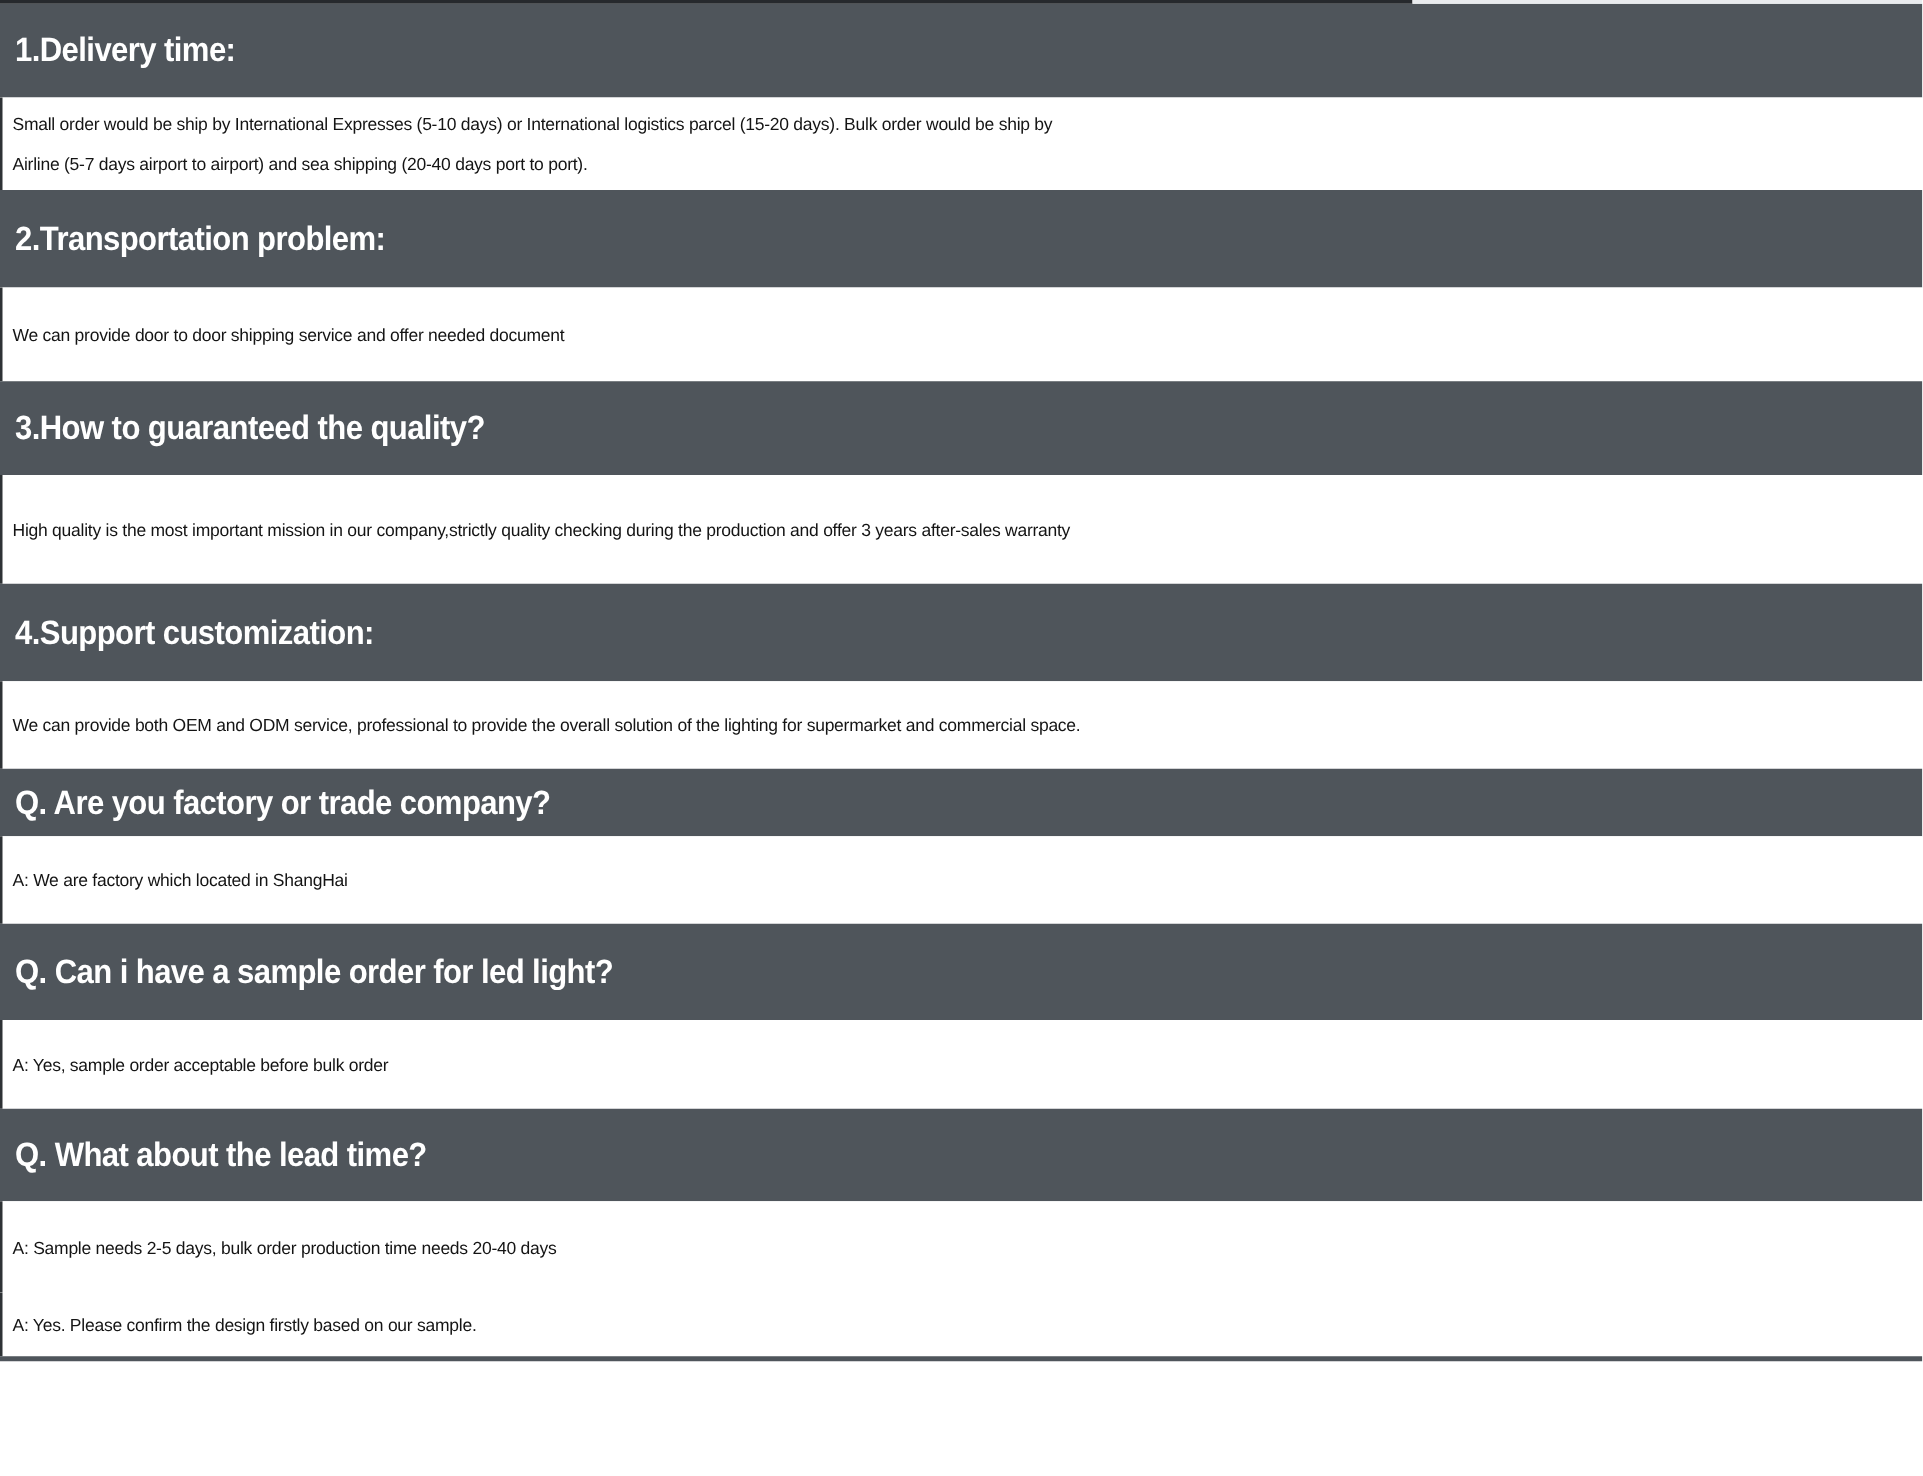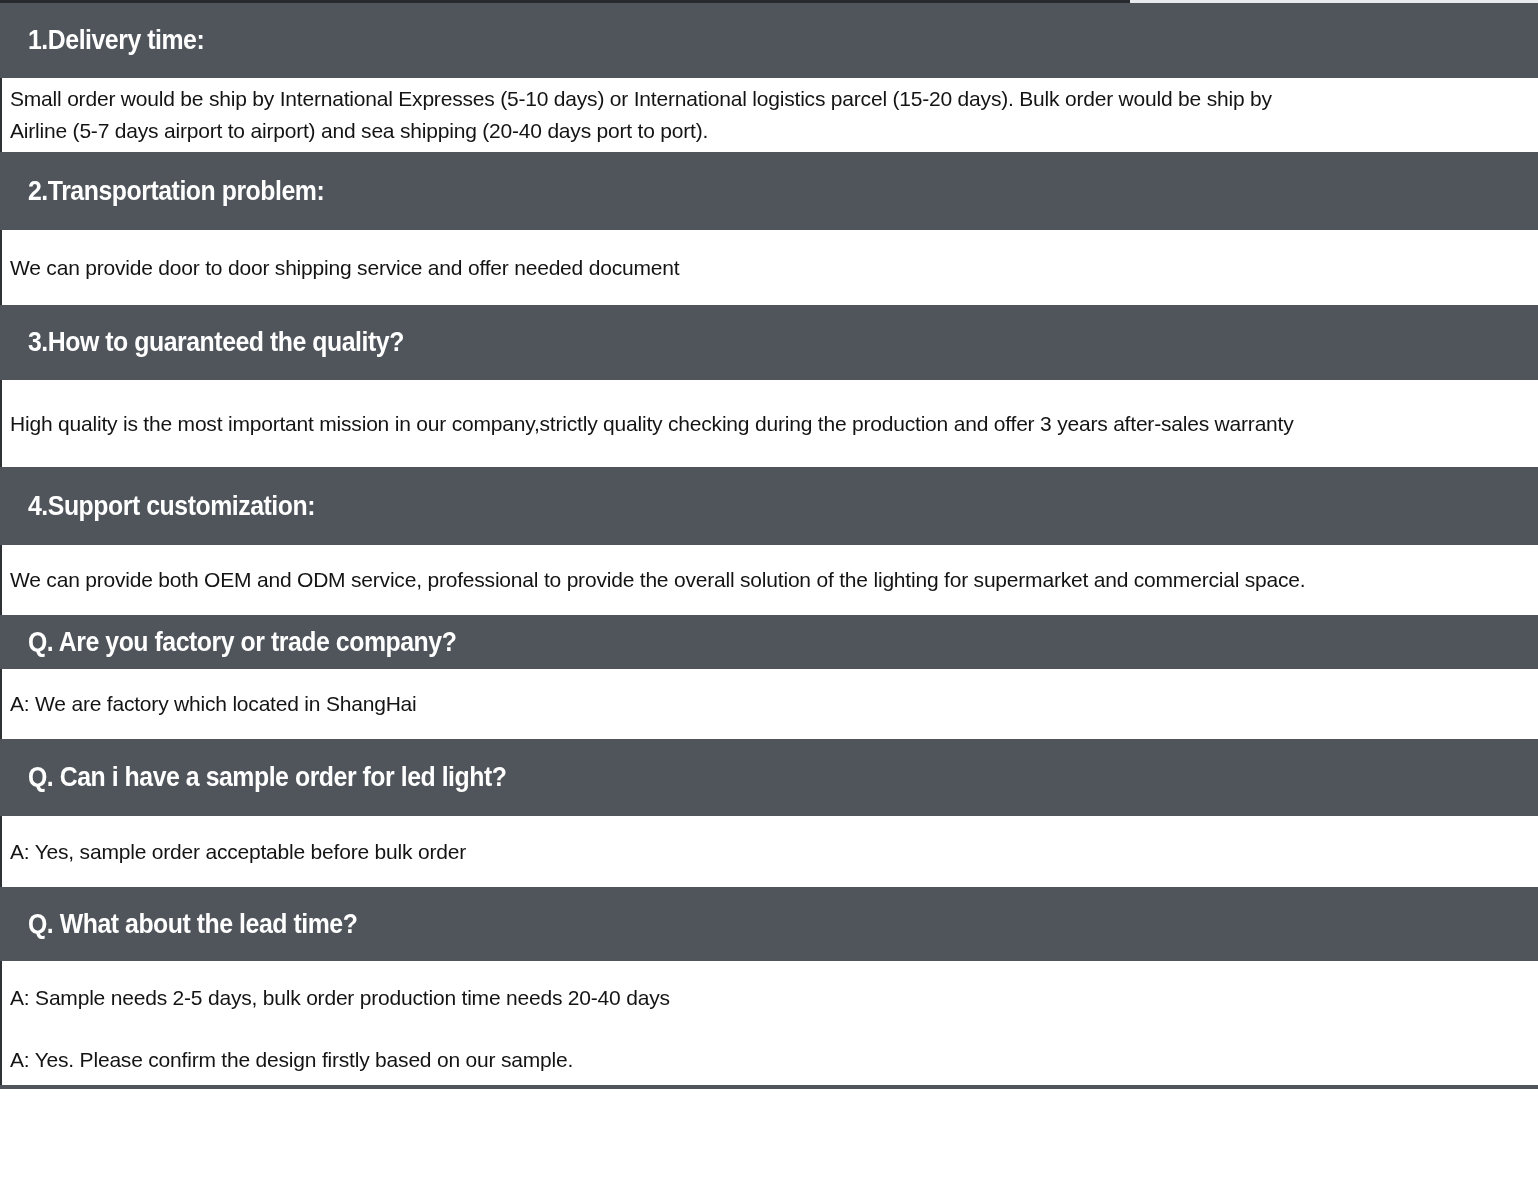--- a/index.html
+++ b/index.html
@@ -21,21 +21,21 @@
     overflow:hidden;
   }
   .top-strip{height:3px;width:100%;display:flex;}
   .top-strip .seg-dark{width:73.5%;height:100%;background:var(--strip-dark);}
   .top-strip .seg-light{width:26.5%;height:100%;background:var(--strip-light);}
   .qbar{
     background:var(--header-bg);
     color:var(--header-text);
     display:flex;
     align-items:center;
-    padding-left:28px;
+    padding-left:12px;
     box-sizing:border-box;
   }
   .qtext{
     font-size:27px;
     font-weight:bold;
     letter-spacing:-0.5px;
     transform:scaleX(0.92);
     transform-origin:left center;
     white-space:nowrap;
   }
@@ -45,21 +45,21 @@
     display:flex;
     flex-direction:column;
     justify-content:center;
     padding-left:8px;
     padding-right:10px;
     box-sizing:border-box;
     border-left:2px solid var(--answer-border);
   }
   .atext{
     margin:0;
-    font-size:21px;
+    font-size:14px;
     line-height:32px;
     letter-spacing:-0.2px;
   }
   .bottom-strip{height:4px;width:100%;background:var(--header-bg);}
 </style>
 </head>
 <body>
 
 <div class="page">
 

